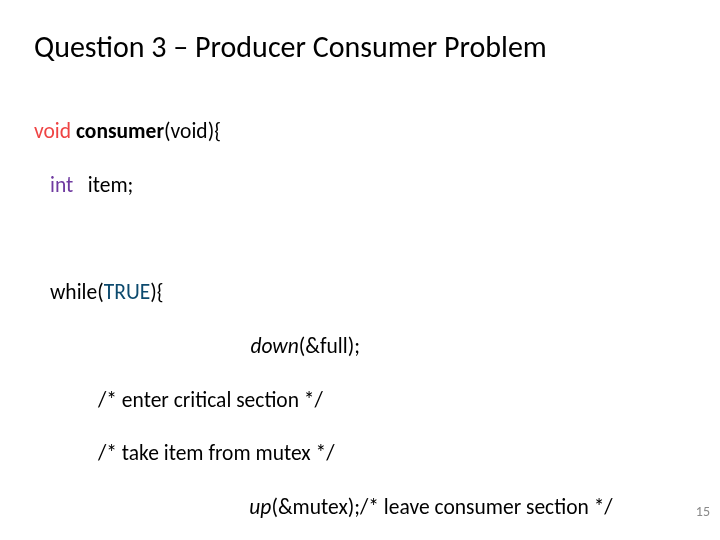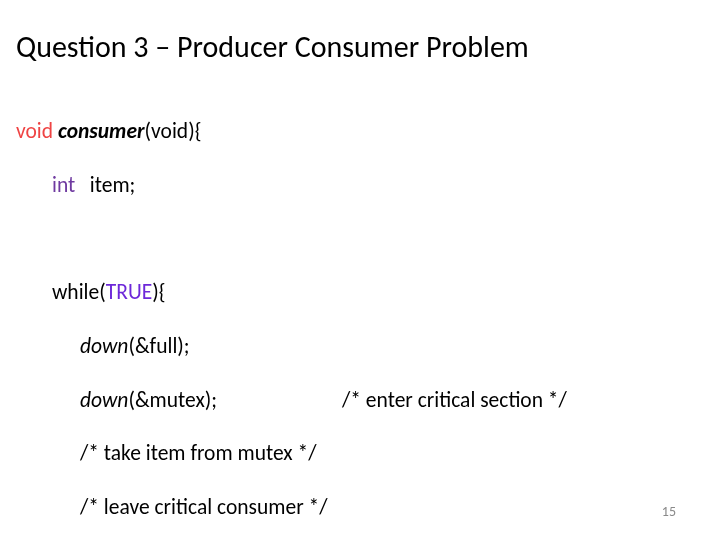--- a/index.html
+++ b/index.html
@@ -10,67 +10,67 @@
     background: #fff;
     font-family: Calibri, "Segoe UI", Arial, sans-serif;
     color: #000;
     position: relative;
   }
   .slide {
     width: 720px;
     height: 540px;
     position: relative;
     box-sizing: border-box;
-    padding: 28px 34px 20px 16px;
+    padding: 28px 34px 20px 34px;
   }
   .title {
     font-size: 30px;
     font-weight: 400;
     margin-bottom: 26px;
   }
   .code {
     font-size: 21.5px;
     line-height: 1.25;
     white-space: pre;
   }
   .kw-void { color: #ef4444; }
   .kw-int  { color: #6f3aa0; }
-  .fn      { font-weight: bold; font-style: italic; }
-  .true    { color: #6d28d9; }
+  .fn      { font-weight: bold; }
+  .true    { color: #0c4a6e; }
   .sem     { font-style: italic; }
   .cmt     { }
-  .il1 { margin-left: 36px; }
+  .il1 { margin-left: 16px; }
   .il2 { margin-left: 64px; }
-  .row { display: flex; }
+  .row { display: flex; text-align: right; }
   .lhs { display: inline-block; width: 262px; }
   .rhs { display: inline-block; }
   .page-num {
     position: absolute;
-    right: 44px;
+    right: 10px;
     bottom: 20px;
     font-size: 14px;
     color: #8a8a8a;
   }
 </style>
 </head>
 <body>
 
 <div class="slide">
 
   <div class="title">Question 3 – Producer Consumer Problem</div>
 
   <div class="code">
 <div><span class="kw-void">void</span> <span class="fn">consumer</span><span>(void){</span></div>
 <div class="il1"><span class="kw-int">int</span><span>   item;</span></div>
 <div>&nbsp;</div>
 <div class="il1"><span>while(</span><span class="true">TRUE</span><span>){</span></div>
 <div class="il2 row"><span class="lhs"><span class="sem">down</span><span>(&amp;full);</span></span></div>
-<div class="il2 row"><span class="lhs"><span class="sem">down</span><span>(&amp;mutex);</span></span><span class="rhs cmt">/* enter critical section */</span></div>
+<div class="il2 row"><span class="rhs cmt">/* enter critical section */</span></div>
 <div class="il2 row"><span class="rhs cmt">/* take item from mutex */</span></div>
-<div class="il2 row"><span class="rhs cmt">/* leave critical consumer */</span></div>
+<div class="il2 row"><span class="lhs"><span class="sem">up</span><span>(&amp;mutex);</span></span><span class="rhs cmt">/* leave consumer section */</span></div>
 
 
 
 
   </div>
 
   <div class="page-num">15</div>
 </div>
 
 </body></html>

